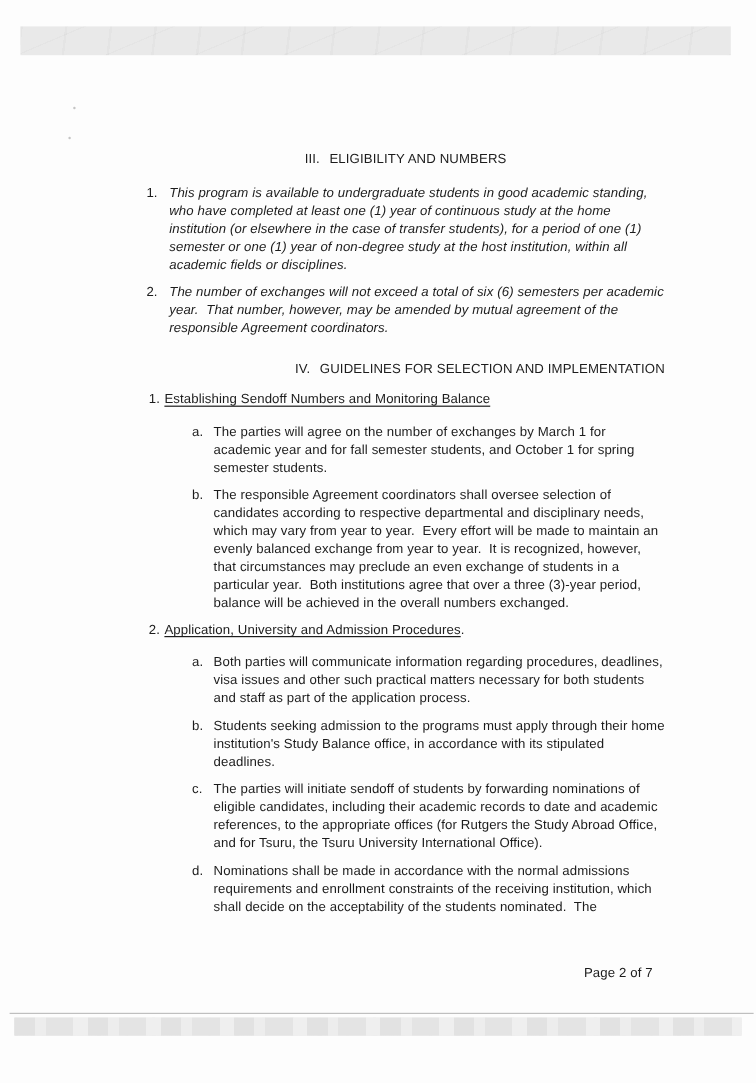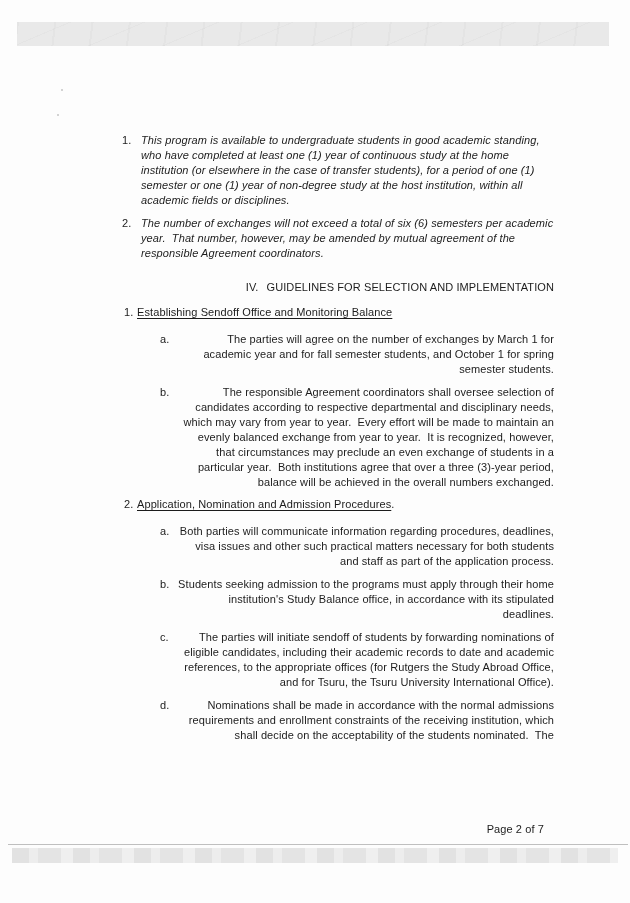--- a/index.html
+++ b/index.html
@@ -73,74 +73,77 @@
   .num-item { display: flex; }
   .num-item .num { flex: 0 0 19px; }
   .num-item .txt { flex: 1; white-space: pre-wrap; font-style: italic; }
 
   .sub-head { display: flex; margin-left: 2px; }
   .sub-head .num { flex: 0 0 13px; }
   .sub-head .underlined { text-decoration: underline; text-underline-offset: 2px; }
 
   .let-item { display: flex; margin-left: 38px; }
   .let-item .letter { flex: 0 0 18px; }
-  .let-item .txt { flex: 1; white-space: pre-wrap; text-align: right; }
+  .let-item .txt { flex: 1; white-space: pre-wrap; }
 
   .footer {
     position: absolute;
-    top: 822px; right: 86px;
+    top: 804px; right: 86px;
     font-size: 11px;
     line-height: 15px;
     letter-spacing: 0.1px;
   }
 </style>
 </head>
 <body>
 
 <div class="page">
 
   <div class="band-top"></div>
   <div class="speck speck-1"></div>
   <div class="speck speck-2"></div>
 
   <div class="content">
 
+    <div class="sec-title mt-title3">
+      <span class="sec-num">III.</span><span>ELIGIBILITY AND NUMBERS</span>
+    </div>
 
     <div class="num-item mt-item1">
       <span class="num">1.</span>
       <span class="txt">This program is available to undergraduate students in good academic standing, who have completed at least one (1) year of continuous study at the home institution (or elsewhere in the case of transfer students), for a period of one (1) semester or one (1) year of non-degree study at the host institution, within all academic fields or disciplines.</span>
     </div>
 
     <div class="num-item mt-item2">
       <span class="num">2.</span>
       <span class="txt">The number of exchanges will not exceed a total of six (6) semesters per academic year.  That number, however, may be amended by mutual agreement of the responsible Agreement coordinators.</span>
     </div>
 
     <div class="sec-title mt-title4">
       <span class="sec-num">IV.</span><span>GUIDELINES FOR SELECTION AND IMPLEMENTATION</span>
     </div>
 
     <div class="sub-head mt-sub1h">
       <span class="num">1.</span>
-      <span><span class="underlined">Establishing Sendoff Office and Monitoring Balance</span><span></span></span>
+      <span><span class="underlined">Establishing Sendoff Numbers and Monitoring Balance</span><span></span></span>
     </div>
 
     <div class="let-item mt-12">
       <span class="letter">a.</span>
       <span class="txt">The parties will agree on the number of exchanges by March 1 for academic year and for fall semester students, and October 1 for spring semester students.</span>
     </div>
 
     <div class="let-item mt-8">
       <span class="letter">b.</span>
       <span class="txt">The responsible Agreement coordinators shall oversee selection of candidates according to respective departmental and disciplinary needs, which may vary from year to year.  Every effort will be made to maintain an evenly balanced exchange from year to year.  It is recognized, however, that circumstances may preclude an even exchange of students in a particular year.  Both institutions agree that over a three (3)-year period, balance will be achieved in the overall numbers exchanged.</span>
     </div>
 
     <div class="sub-head mt-sub2h">
       <span class="num">2.</span>
-      <span><span class="underlined">Application, Nomination and Admission Procedures</span><span>.</span></span>
+      <span><span class="underlined">Application, University and Admission Procedures</span><span>.</span></span>
     </div>
 
     <div class="let-item mt-12">
       <span class="letter">a.</span>
       <span class="txt">Both parties will communicate information regarding procedures, deadlines, visa issues and other such practical matters necessary for both students and staff as part of the application process.</span>
     </div>
 
     <div class="let-item mt-8">
       <span class="letter">b.</span>
       <span class="txt">Students seeking admission to the programs must apply through their home institution's Study Balance office, in accordance with its stipulated deadlines.</span>

